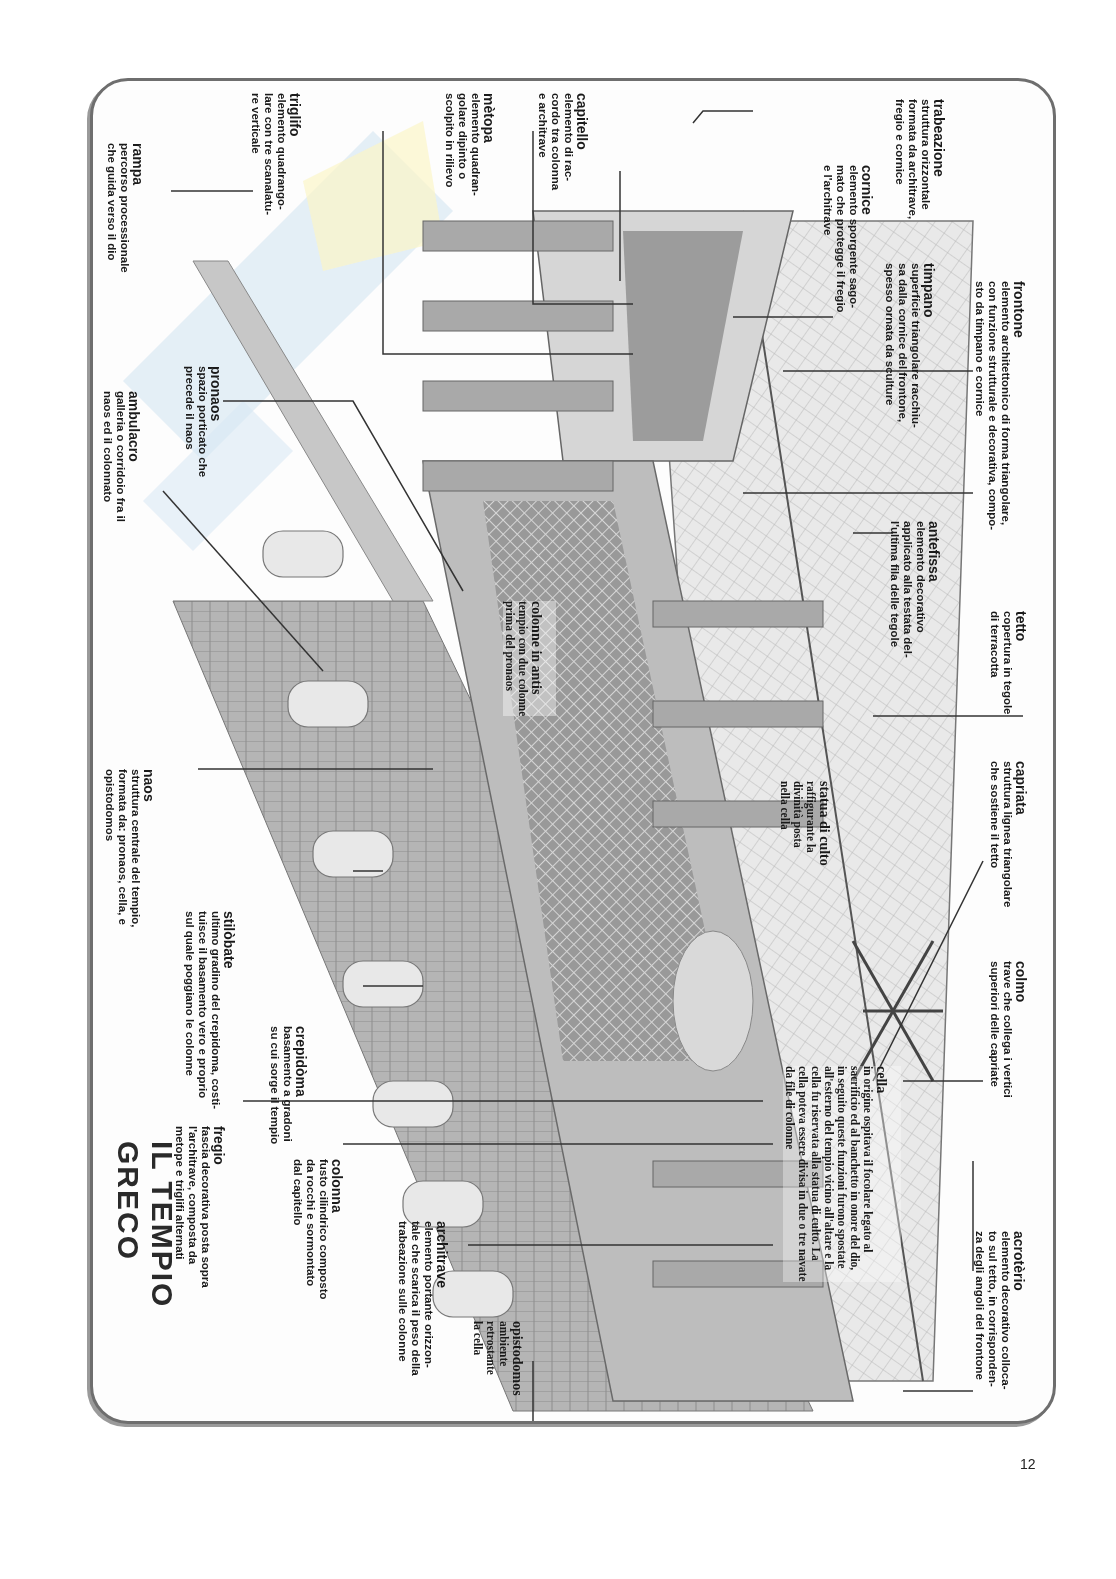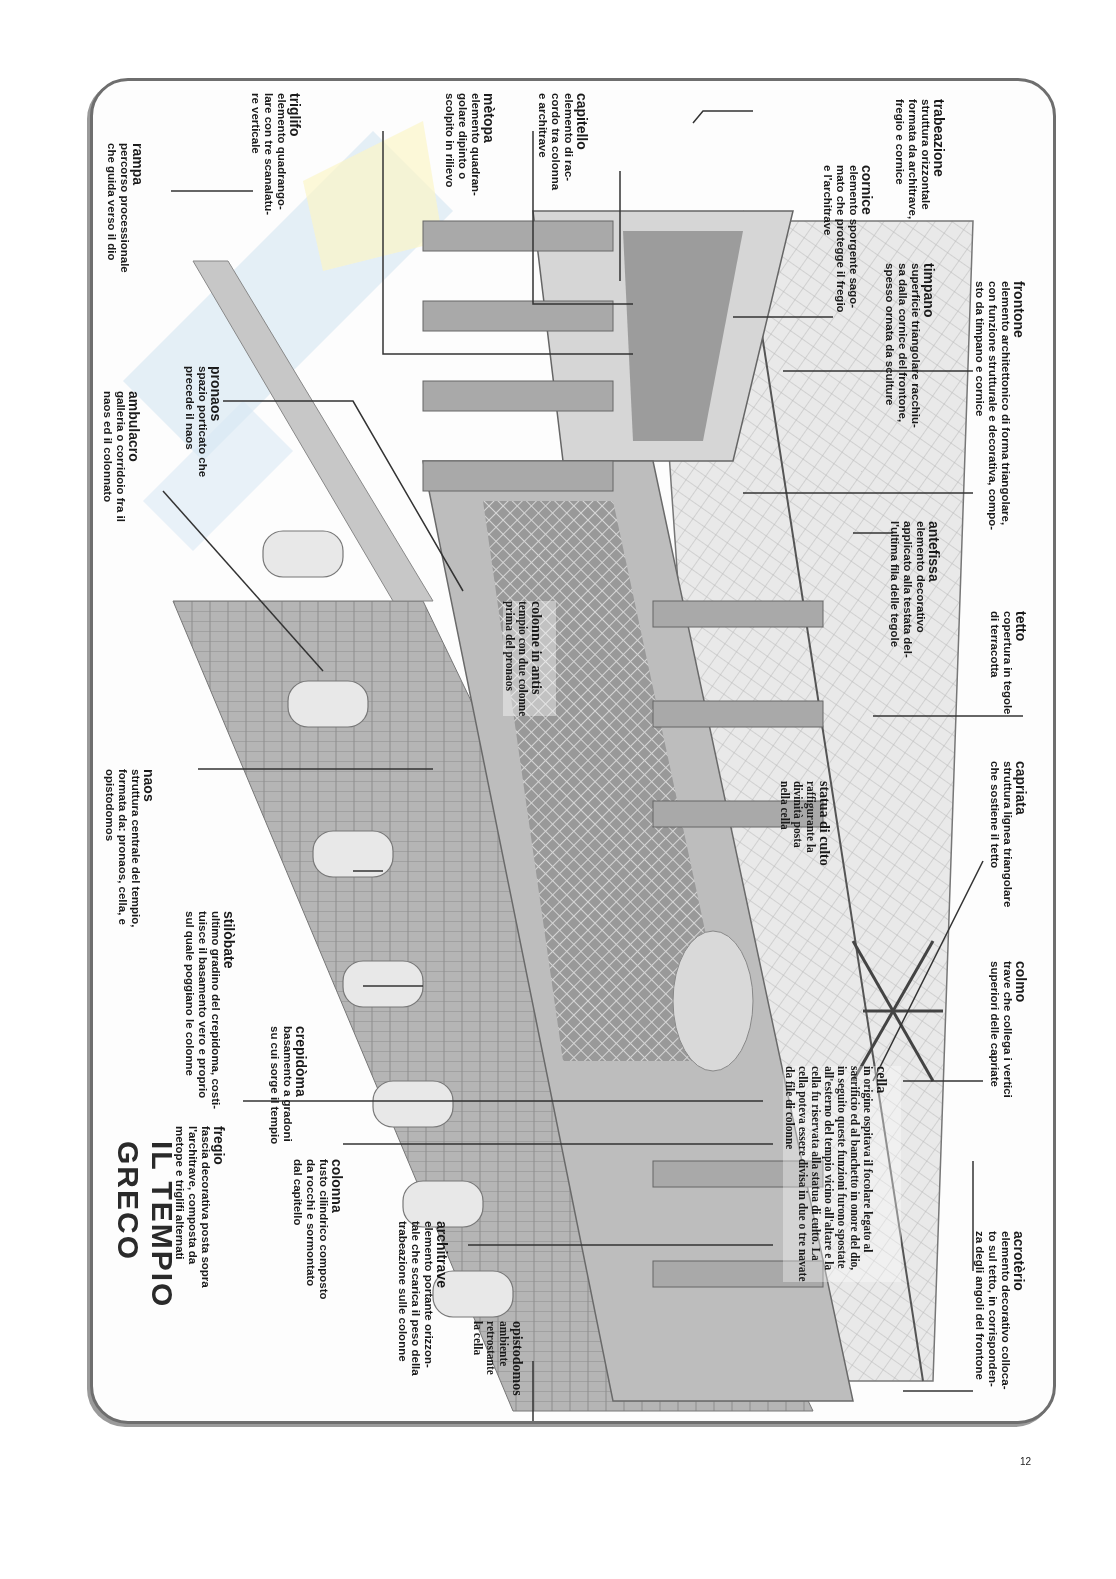--- a/index.html
+++ b/index.html
@@ -4,21 +4,21 @@
 <style>
   html, body { margin:0; padding:0; background:#ffffff; }
   body { width:1116px; height:1579px; position:relative; overflow:hidden; font-family:"Liberation Sans", sans-serif; color:#111; }
   .panel { position:absolute; left:90px; top:78px; width:960px; height:1340px; border:3px solid #6e6e6e; border-radius:38px; background:#fdfdfd; box-shadow: -3px 3px 0 #9a9a9a; overflow:hidden; }
   .watermark { position:absolute; left:30px; top:40px; width:420px; height:430px; pointer-events:none; }
   .label { position:absolute; writing-mode:vertical-rl; font-weight:bold; font-size:11.5px; line-height:13px; white-space:pre-line; color:#1a1a1a; }
   .label .term { font-size:14px; font-weight:bold; }
   .label.serif { font-family:"Liberation Serif", serif; }
   .title { position:absolute; writing-mode:vertical-rl; font-size:30px; font-weight:bold; letter-spacing:2px; color:#2a2a2a; }
   svg.draw { position:absolute; left:0; top:0; }
-  .pagenum { position:absolute; left:1020px; top:1456px; font-size:10px; color:#222; font-family:"Liberation Sans", sans-serif; }
+  .pagenum { position:absolute; left:1020px; top:1456px; font-size:14px; color:#222; font-family:"Liberation Sans", sans-serif; }
 </style>
 </head>
 <body>
 
 <div class="panel">
   <svg class="watermark" viewBox="0 0 420 430">
     <polygon points="0,260 250,10 330,90 80,340" fill="#cfe3f1" opacity="0.55"></polygon>
     <polygon points="180,60 300,0 320,120 200,150" fill="#fbf5c8" opacity="0.7"></polygon>
     <polygon points="20,380 120,280 170,330 70,430" fill="#d7e8f4" opacity="0.55"></polygon>
   </svg>

